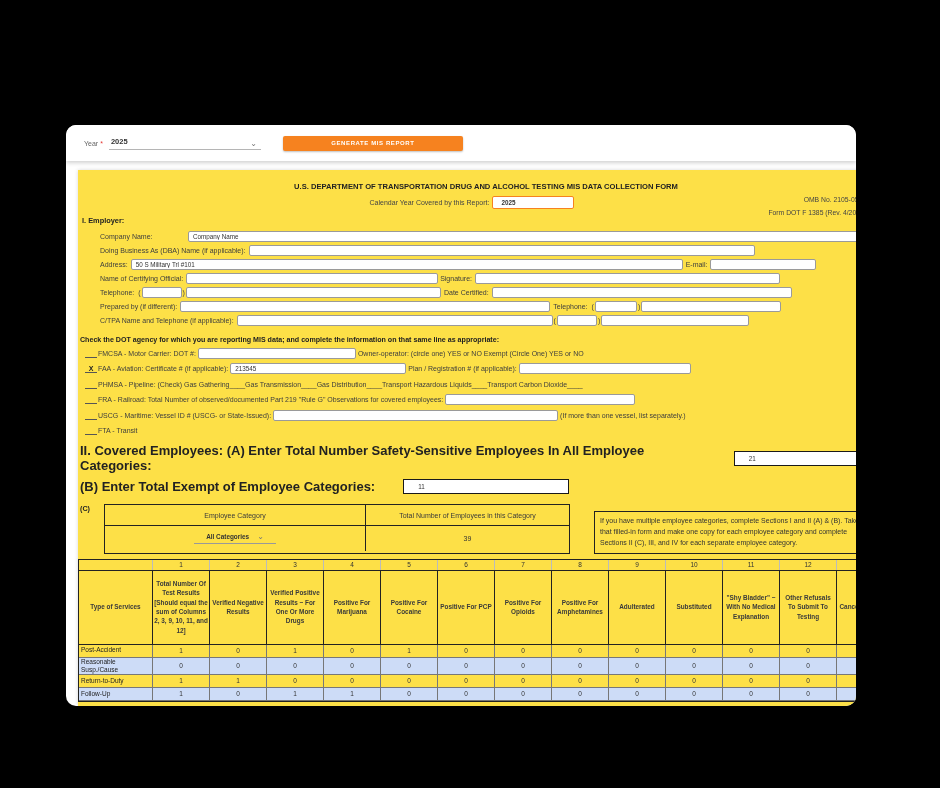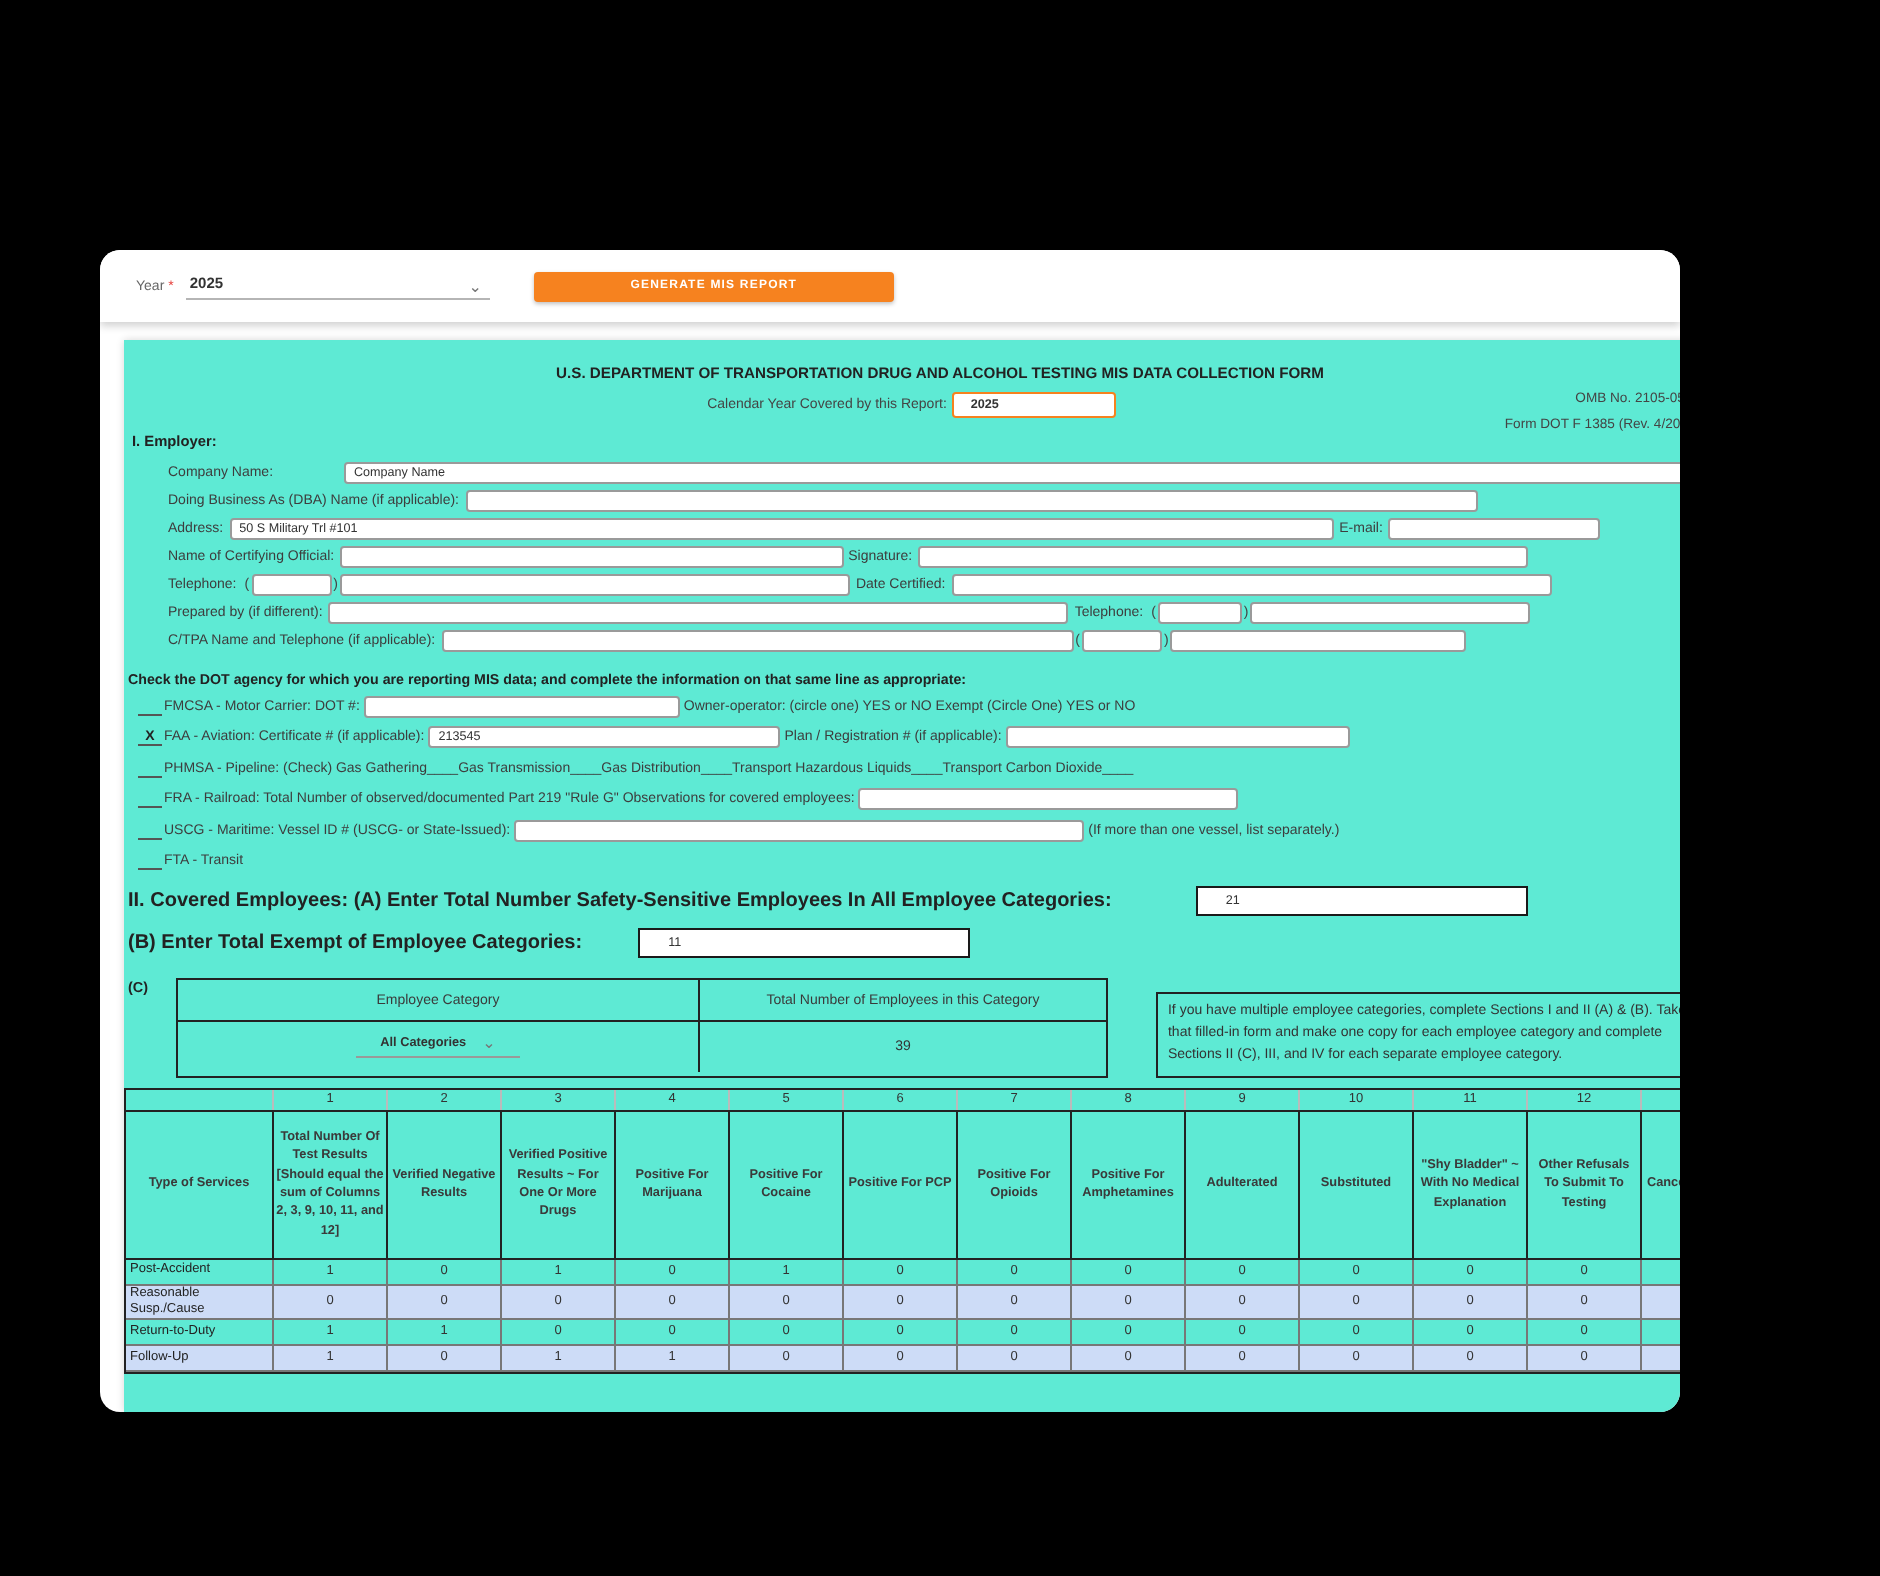--- a/index.html
+++ b/index.html
@@ -1,36 +1,36 @@
 <!DOCTYPE html>
 <html style="--orange: #F6821F; --hl: #CDDCF7;"><head>
 <meta charset="utf-8">
 <style>
   * { box-sizing: border-box; margin: 0; padding: 0; }
   html,body { width: 940px; height: 788px; background:#000; font-family:"Liberation Sans", sans-serif; }
   .page { position:relative; width:940px; height:788px; background:#000; overflow:hidden; }
-  .card { position:absolute; left:50px; top:125px; width:790px; height:581px; background:#fff;
+  .card { position:absolute; left:66px; top:125px; width:790px; height:581px; background:#fff;
           border-radius:10px; overflow:hidden; }
 
   
   .topbar { position:relative; height:36px; background:#fff; display:flex; align-items:center;
             box-shadow:0 2px 4px rgba(0,0,0,0.18); z-index:5; }
   .year-field { display:flex; align-items:flex-end; margin-left:18px; cursor:pointer; }
   .yl { font-size:7px; color:#666; margin-right:6px; padding-bottom:3px; }
   .req { color:#e53935; margin-left:2px; }
   .sel { width:152px; border-bottom:1px solid #b5b5b5; display:flex; justify-content:space-between;
          align-items:flex-end; padding:0 4px 3px 2px; }
   .selval { font-size:7.5px; font-weight:bold; color:#333; }
   .chev { font-size:8px; color:#777; line-height:5px; }
   .gen { margin-left:22px; width:180px; height:15px; background:var(--orange,#F6821F); border:none;
          border-radius:2px; color:#fff; font-family:"Liberation Sans",sans-serif; font-size:6px;
          font-weight:bold; letter-spacing:0.6px; cursor:pointer; box-shadow:0 1px 2px rgba(0,0,0,0.25); }
 
   
-  .sheet { position:absolute; left:12px; top:45px; width:816px; height:536px; background:#5eead4;
+  .sheet { position:absolute; left:12px; top:45px; width:816px; height:536px; background:#fde047;
            box-shadow:0 0 4px rgba(0,0,0,0.16); font-size:7px; color:#3d3d3d; }
   .ftitle { margin-top:12px; text-align:center; font-size:7.6px; font-weight:bold; color:#222; }
   .calrow { margin-top:5px; display:flex; justify-content:center; align-items:center; transform:translateX(-14px); }
   .calrow .lbl { font-size:7px; color:#444; margin-right:3px; }
   .ombbox { position:absolute; top:24px; right:28px; text-align:right; font-size:6.8px; color:#444; line-height:1.9; }
   .sec { margin:7px 0 0 4px; font-size:7.4px; font-weight:bold; color:#222; }
 
   .in { border:1px solid #9a9a9a; border-radius:2px; height:11px; font-family:"Liberation Sans",sans-serif;
         font-size:6.3px; color:#333; padding:0 4px; background:#fff; outline:none; }
   .in.orange { border:1.5px solid var(--orange,#F6821F); width:82px; height:13px; font-weight:bold; padding:0 8px; }
@@ -46,21 +46,21 @@
 
   .agencyhead { margin:9px 0 0 2px; font-size:7.1px; font-weight:bold; color:#222; }
   .agency { margin-left:7px; }
   .arow { display:flex; align-items:center; height:13px; margin-top:2.5px; white-space:nowrap; }
   .blank { display:inline-block; width:12px; height:9px; border-bottom:1px solid #555; text-align:center;
            font-size:7px; font-weight:bold; color:#222; line-height:9px; margin-right:1px; flex:none; }
   .arow .txt { margin-right:2px; }
   .arow .suffix { margin-left:2px; }
 
   .covrow { display:flex; align-items:center; margin-top:6px; }
-  .covrow .blbl { font-size:10px; font-weight:bold; color:#222; margin-left:2px; }
+  .covrow .blbl { font-size:13px; font-weight:bold; color:#222; margin-left:2px; }
 
   .cblock { display:flex; margin:10px 0 0 2px; }
   .clab { font-size:7.2px; font-weight:bold; color:#222; margin-right:5px; }
   .ct { width:466px; border:1.5px solid #222; margin-left:9px; }
   .ct-h { display:flex; height:21px; border-bottom:1.5px solid #222; }
   .ct-b { display:flex; height:25px; }
   .ctc1 { width:261px; border-right:1.5px solid #222; display:flex; align-items:center; justify-content:center; }
   .ctc2 { flex:1; display:flex; align-items:center; justify-content:center; }
   .cthead { font-size:7px; color:#3a3a3a; }
   .ctsel { display:inline-flex; align-items:center; border-bottom:1px solid #999; padding:0 12px 3px 12px; cursor:pointer; }

